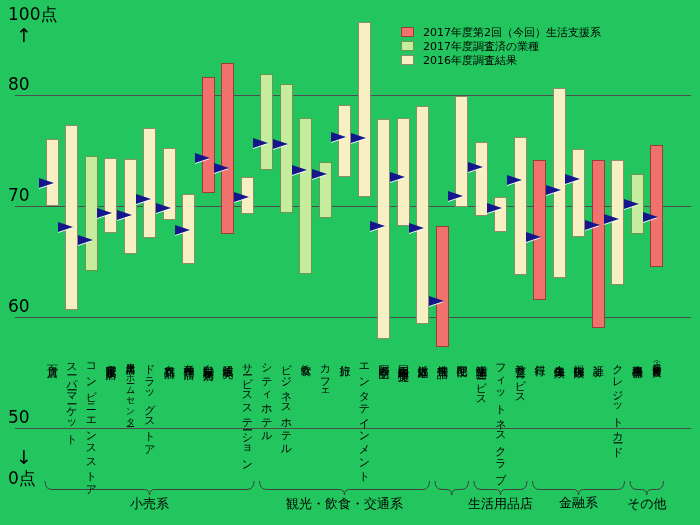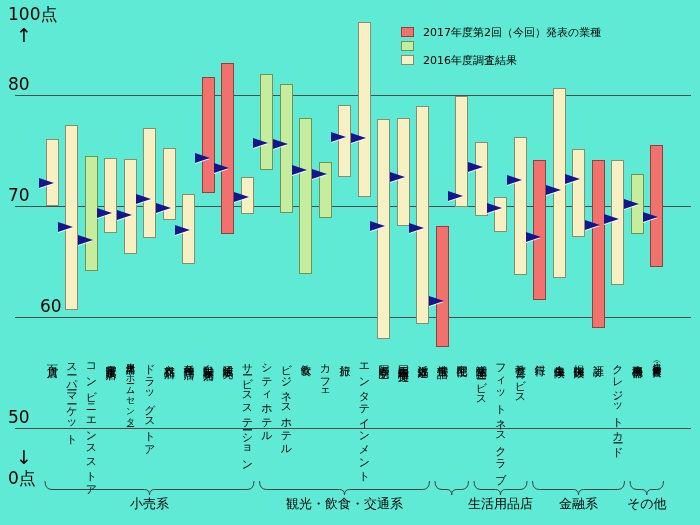--- a/index.html
+++ b/index.html
@@ -1,18 +1,18 @@
 <!DOCTYPE html>
 <html><head>
 <meta charset="utf-8">
 <style>
   * { margin:0; padding:0; box-sizing:border-box; }
   html,body { width:700px; height:525px; background:#fff; }
   body { font-family:"DejaVu Sans","Liberation Sans",sans-serif; color:#000; }
-  #stage { position:relative; width:700px; height:525px; background:#5eead4; overflow:hidden; }
+  #stage { position:relative; width:700px; height:525px; background:#22c55e; overflow:hidden; }
   .gridline { position:absolute; left:15px; width:676px; height:1px; background:#4d4d4d; }
   .grid-label { position:absolute; left:8px; font-size:17px; line-height:20px; }
   .axis-cap { position:absolute; font-size:17px; line-height:20px; }
   .axis-arrow { position:absolute; font-size:19px; line-height:20px; }
   .bar { position:absolute; width:13px; border:1px solid #777; }
   .median-tri { position:absolute; width:0; height:0;
     border-top:5px solid transparent; border-bottom:5px solid transparent;
     border-left:15px solid #16168c;
     filter: drop-shadow(0 1px 0 rgba(255,255,255,0.9)); }
   .cat-label { position:absolute; top:356px; width:15px;
@@ -42,36 +42,37 @@
       <path d="M 45 481 Q 45 489.5 52 489.5 L 144.5 489.5 Q 149.5 489.5 149.5 495 Q 149.5 489.5 154.5 489.5 L 247 489.5 Q 254 489.5 254 481" fill="none" stroke="#404040"></path>
       <path d="M 259.5 481 Q 259.5 489.5 266.5 489.5 L 339.5 489.5 Q 344.5 489.5 344.5 495 Q 344.5 489.5 349.5 489.5 L 422.5 489.5 Q 429.5 489.5 429.5 481" fill="none" stroke="#404040"></path>
       <path d="M 435 481 Q 435 489.5 442 489.5 L 446.75 489.5 Q 451.75 489.5 451.75 495 Q 451.75 489.5 456.75 489.5 L 461.5 489.5 Q 468.5 489.5 468.5 481" fill="none" stroke="#404040"></path>
       <path d="M 474 481 Q 474 489.5 481 489.5 L 495.5 489.5 Q 500.5 489.5 500.5 495 Q 500.5 489.5 505.5 489.5 L 520 489.5 Q 527 489.5 527 481" fill="none" stroke="#404040"></path>
       <path d="M 532.5 481 Q 532.5 489.5 539.5 489.5 L 573.5 489.5 Q 578.5 489.5 578.5 495 Q 578.5 489.5 583.5 489.5 L 617.5 489.5 Q 624.5 489.5 624.5 481" fill="none" stroke="#404040"></path>
       <path d="M 630 481 Q 630 489.5 637 489.5 L 641.75 489.5 Q 646.75 489.5 646.75 495 Q 646.75 489.5 651.75 489.5 L 656.5 489.5 Q 663.5 489.5 663.5 481" fill="none" stroke="#404040"></path>
     </svg>
   <div id="legend" class="legend">
       <div class="legend-row">
         <div class="legend-swatch" style="background: rgb(241, 114, 109); border-color: rgb(150, 63, 60);"></div>
-        <div class="legend-label">2017年度第2回（今回）発表の業種</div>
+        <div class="legend-label">2017年度第2回（今回）生活支援系</div>
       </div>
       <div class="legend-row">
         <div class="legend-swatch" style="background: rgb(198, 236, 157); border-color: rgb(112, 148, 78);"></div>
+        <div class="legend-label">2017年度調査済の業種</div>
       </div>
       <div class="legend-row">
         <div class="legend-swatch" style="background: rgb(246, 240, 195); border-color: rgb(140, 140, 110);"></div>
         <div class="legend-label">2016年度調査結果</div>
       </div>
     </div>
 <div class="gridline" style="top: 95px;"></div>
     <div class="grid-label" style="top: 74px; text-align: center;">80</div>
     <div class="gridline" style="top: 206px;"></div>
     <div class="grid-label" style="top: 185px;">70</div>
     <div class="gridline" style="top: 317px;"></div>
-    <div class="grid-label" style="top: 296px; margin-left: 32px;">60</div>
+    <div class="grid-label" style="top: 296px;">60</div>
     <div class="gridline" style="top: 428px;"></div>
     <div class="grid-label" style="top: 407px;">50</div>
     <div class="bar" title="百貨店" style="left: 45.5px; top: 139.4px; height: 66.6px; background: rgb(246, 240, 195); border-color: rgb(140, 140, 110);"></div>
     <div class="median-tri" style="left: 38.5px; top: 177.69px; border-left-color: rgb(22, 22, 140);"></div>
     <div class="cat-label" style="left: 44.5px;">百貨店</div>
     <div class="bar" title="スーパーマーケット" style="left: 65px; top: 124.97px; height: 185.37px; background: rgb(246, 240, 195); border-color: rgb(140, 140, 110);"></div>
     <div class="median-tri" style="left: 58px; top: 222.09px; border-left-color: rgb(22, 22, 140);"></div>
     <div class="cat-label" style="left: 64px;">スーパーマーケット</div>
     <div class="bar" title="コンビニエンスストア" style="left: 84.5px; top: 156.05px; height: 115.44px; background: rgb(198, 236, 157); border-color: rgb(112, 148, 78);"></div>
     <div class="median-tri" style="left: 77.5px; top: 235.41px; border-left-color: rgb(22, 22, 140);"></div>
@@ -159,15 +160,15 @@
     <div class="cat-label" style="left: 610px;">クレジットカード</div>
     <div class="bar" title="事務機器" style="left: 630.5px; top: 173.81px; height: 59.94px; background: rgb(198, 236, 157); border-color: rgb(112, 148, 78);"></div>
     <div class="median-tri" style="left: 623.5px; top: 198.78px; border-left-color: rgb(22, 22, 140);"></div>
     <div class="cat-label" style="left: 629.5px;">事務機器</div>
     <div class="bar" title="銀行（借入・貯蓄・投資）" style="left: 650px; top: 144.95px; height: 122.1px; background: rgb(241, 114, 109); border-color: rgb(150, 63, 60);"></div>
     <div class="median-tri" style="left: 643px; top: 212.1px; border-left-color: rgb(22, 22, 140);"></div>
     <div class="cat-label small" style="left: 649px;">銀行（借入・貯蓄・投資）</div>
     <div class="group-label" style="left: 79.5px; width: 140px;">小売系</div>
     <div class="group-label" style="left: 274.5px; width: 140px;">観光・飲食・交通系</div>
     <div class="group-label" style="left: 430.5px; width: 140px;">生活用品店</div>
-    <div class="group-label" style="left: 508.5px; width: 140px;">金融系</div>
+    <div class="group-label" style="left: 508.5px; width: 140px; font-family: Liberation Mono, monospace;">金融系</div>
     <div class="group-label" style="left: 576.75px; width: 140px;">その他</div>
   </div>
 
 </body></html>

